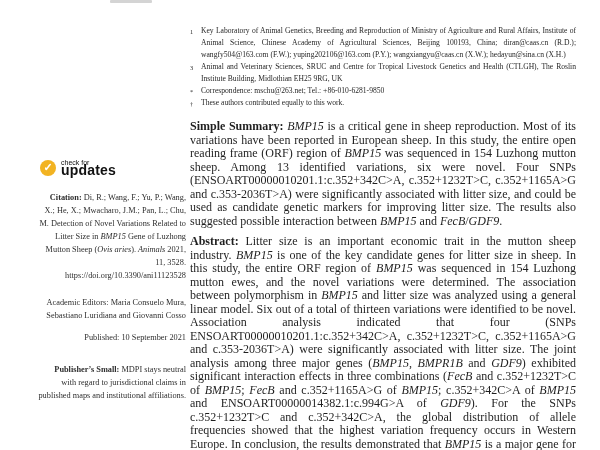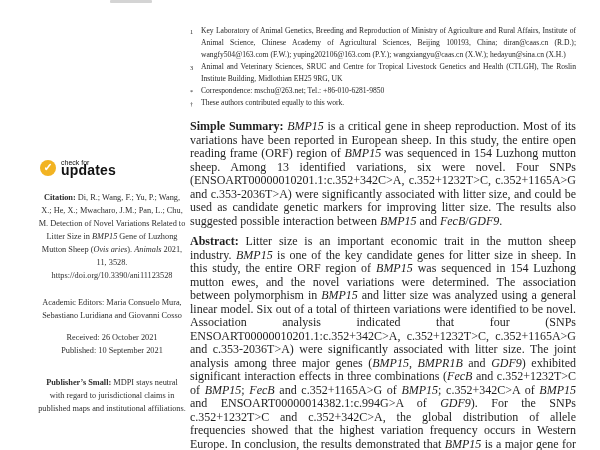--- a/index.html
+++ b/index.html
@@ -21,21 +21,21 @@
   .badge { display:flex; align-items:center; gap:5px; margin-left:2px; margin-bottom:15px; }
   .badge-circle {
     width:16px; height:16px; border-radius:50%;
     background:#f2b322; color:#ffffff;
     display:flex; align-items:center; justify-content:center;
     font-family:"Liberation Sans", sans-serif; font-size:11px; font-weight:bold;
     flex:none;
   }
   .badge-text { font-family:"Liberation Sans", sans-serif; font-size:7px; line-height:7.5px; color:#111; }
   .badge-text .l2 { font-weight:bold; font-size:14px; letter-spacing:.2px; }
-  .side-block { font-size:8.3px; line-height:13px; color:#2e2e2e; text-align:center; }
+  .side-block { font-size:8.3px; line-height:13px; color:#2e2e2e; text-align:right; }
   .citation-block { margin-bottom:14px; }
   .editors-block  { margin-bottom:9px; }
   .dates-block    { margin-bottom:19px; }
 
   
   .main { position:absolute; left:190px; top:25px; width:386px; }
   .affil-row { display:flex; font-size:7.6px; line-height:11.9px; text-align:justify; color:#262626; }
   .affil-marker { width:11px; flex:none; font-size:6.3px; padding-top:1px; }
   .affil-text { flex:1; }
   .para { font-size:12px; line-height:13.5px; text-align:justify; color:#1f1f1f; }
@@ -60,21 +60,20 @@
         <span>check for</span><br>
         <span class="l2">updates</span>
       </span>
     </div>
 
     <p class="side-block citation-block"><b>Citation:</b> Di, R.; Wang, F.; Yu, P.; Wang, X.; He, X.; Mwacharo, J.M.; Pan, L.; Chu, M. Detection of Novel Variations Related to Litter Size in <i>BMP15</i> Gene of Luzhong Mutton Sheep (<i>Ovis aries</i>). <i>Animals</i> 2021, 11, 3528. https://doi.org/10.3390/ani11123528</p>
 
     <p class="side-block editors-block">Academic Editors: Maria Consuelo Mura, Sebastiano Luridiana and Giovanni Cosso</p>
 
     <div class="side-block dates-block">
-      <div>Received: 26 October 2021</div>
       <div>Published: 10 September 2021</div>
     </div>
 
     <p class="side-block pubnote-block"><b>Publisher’s Small:</b> MDPI stays neutral with regard to jurisdictional claims in published maps and institutional affiliations.</p>
 
   </aside>
 
   <main class="main">
 
     <div>

